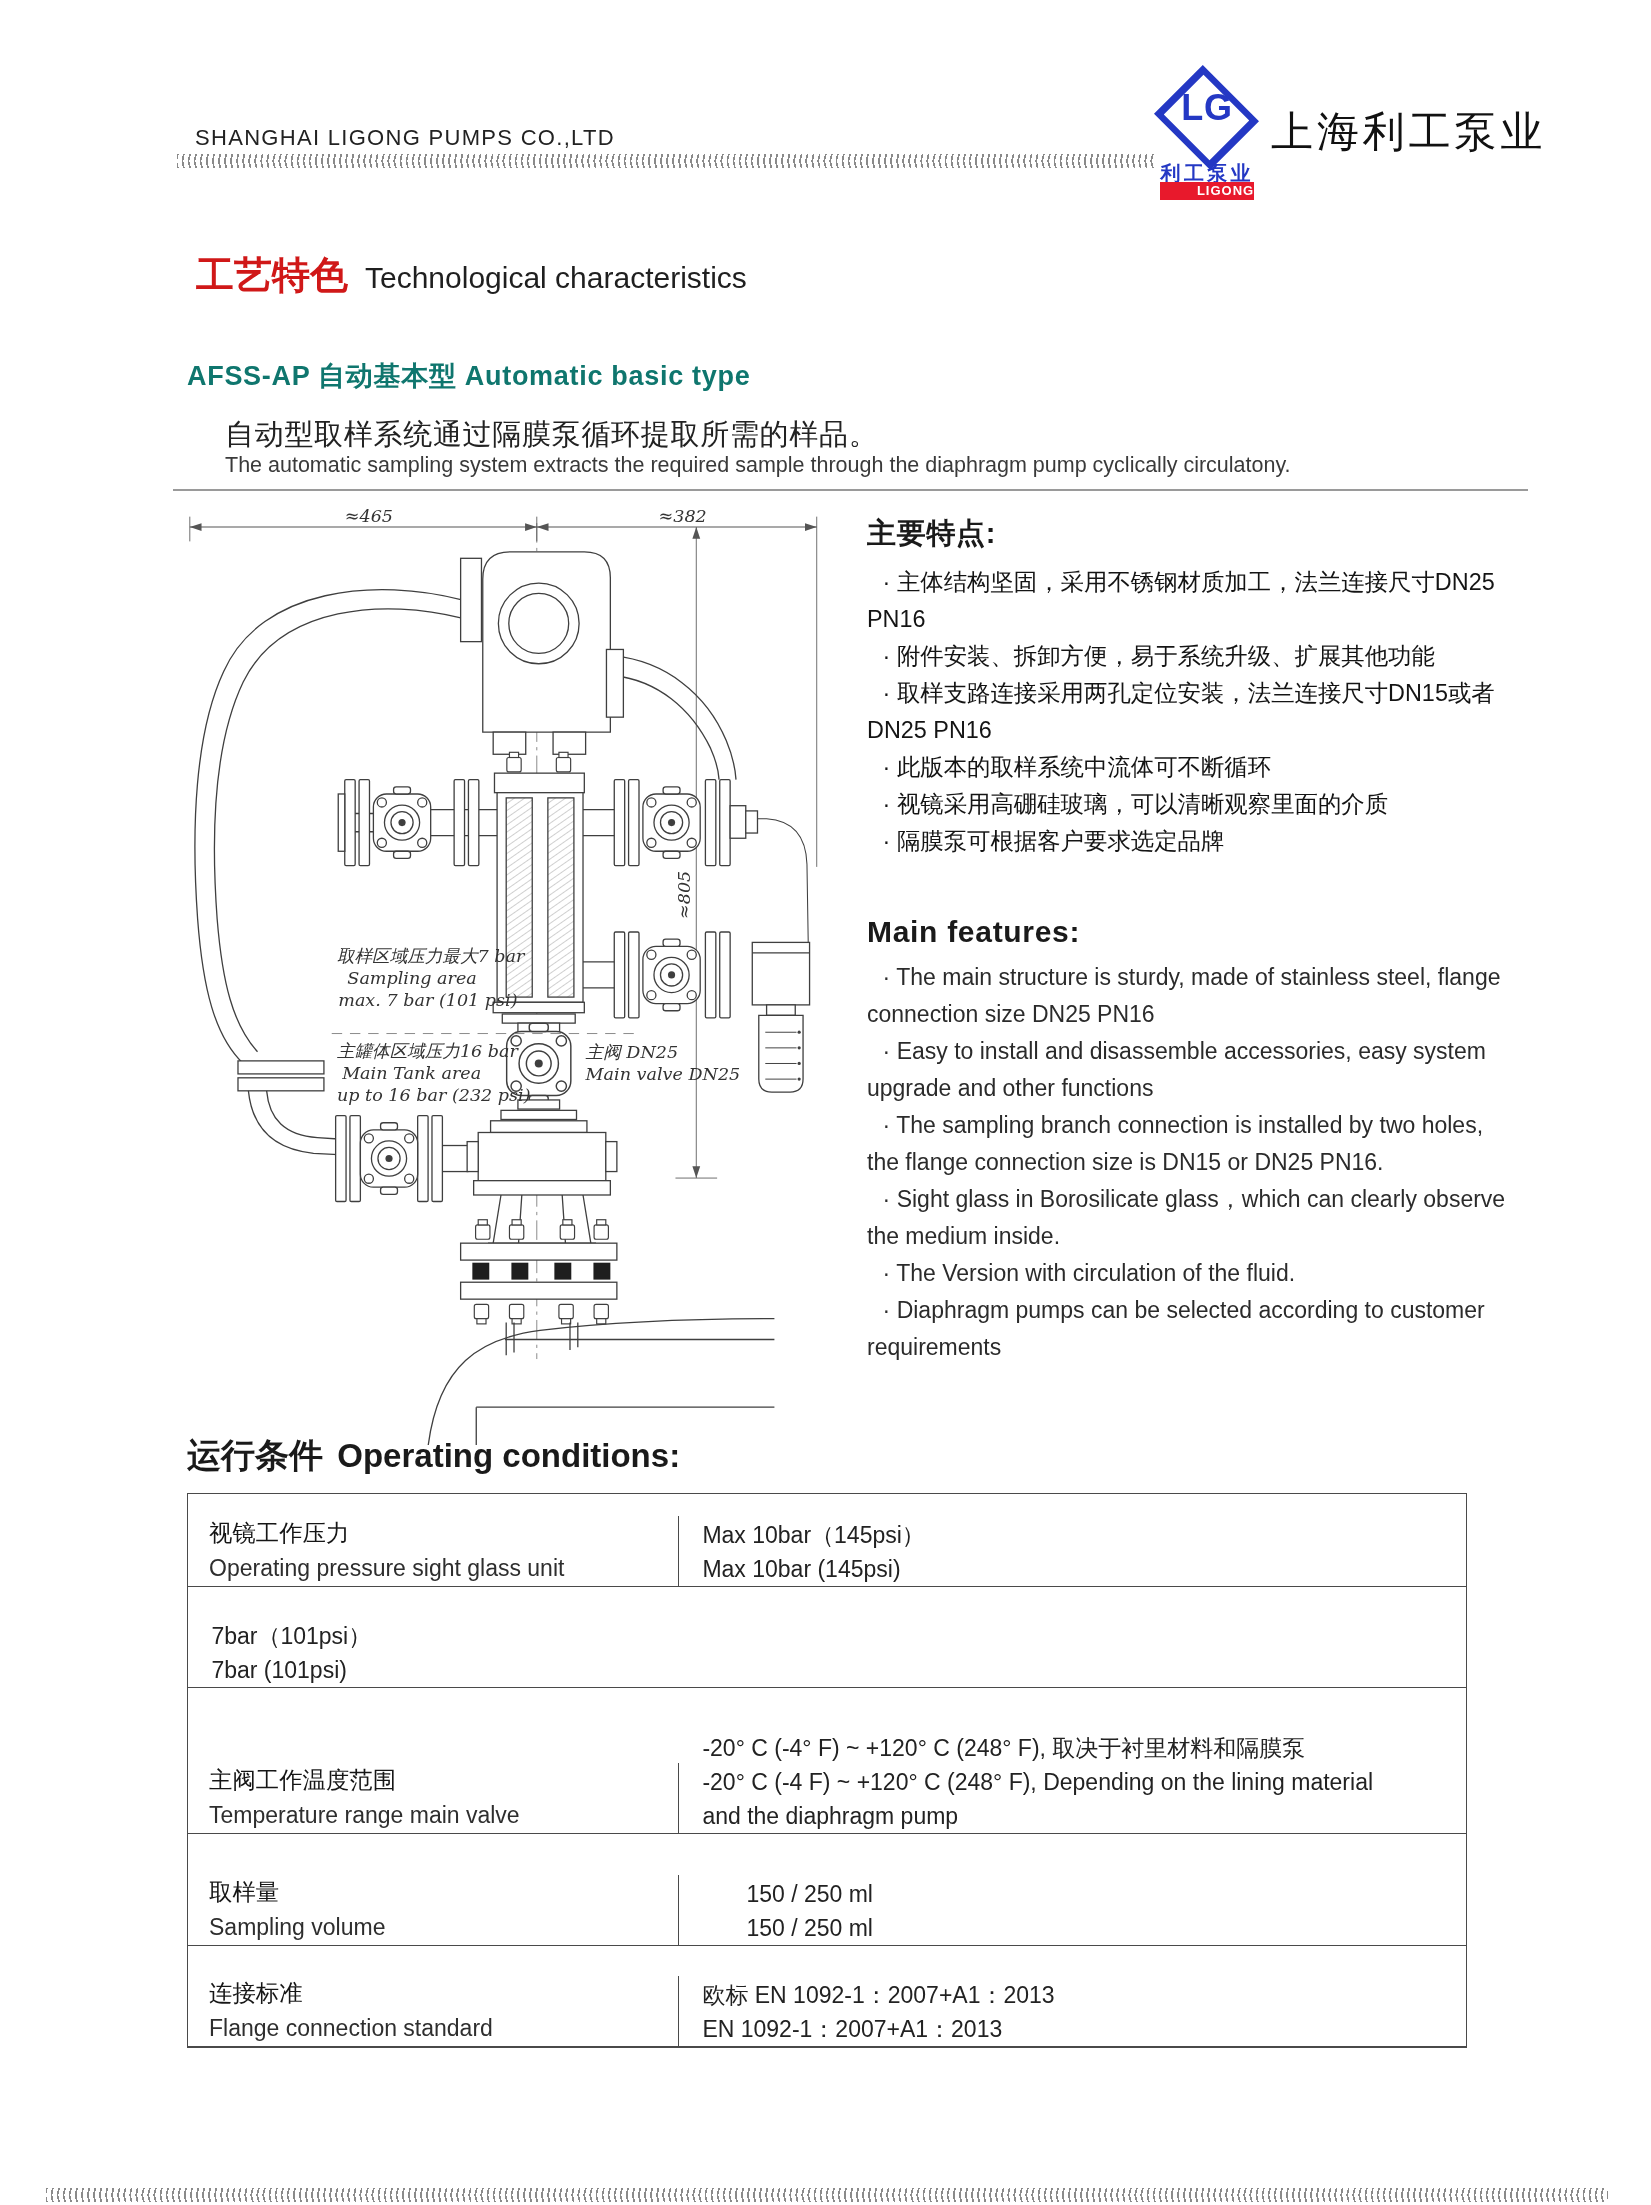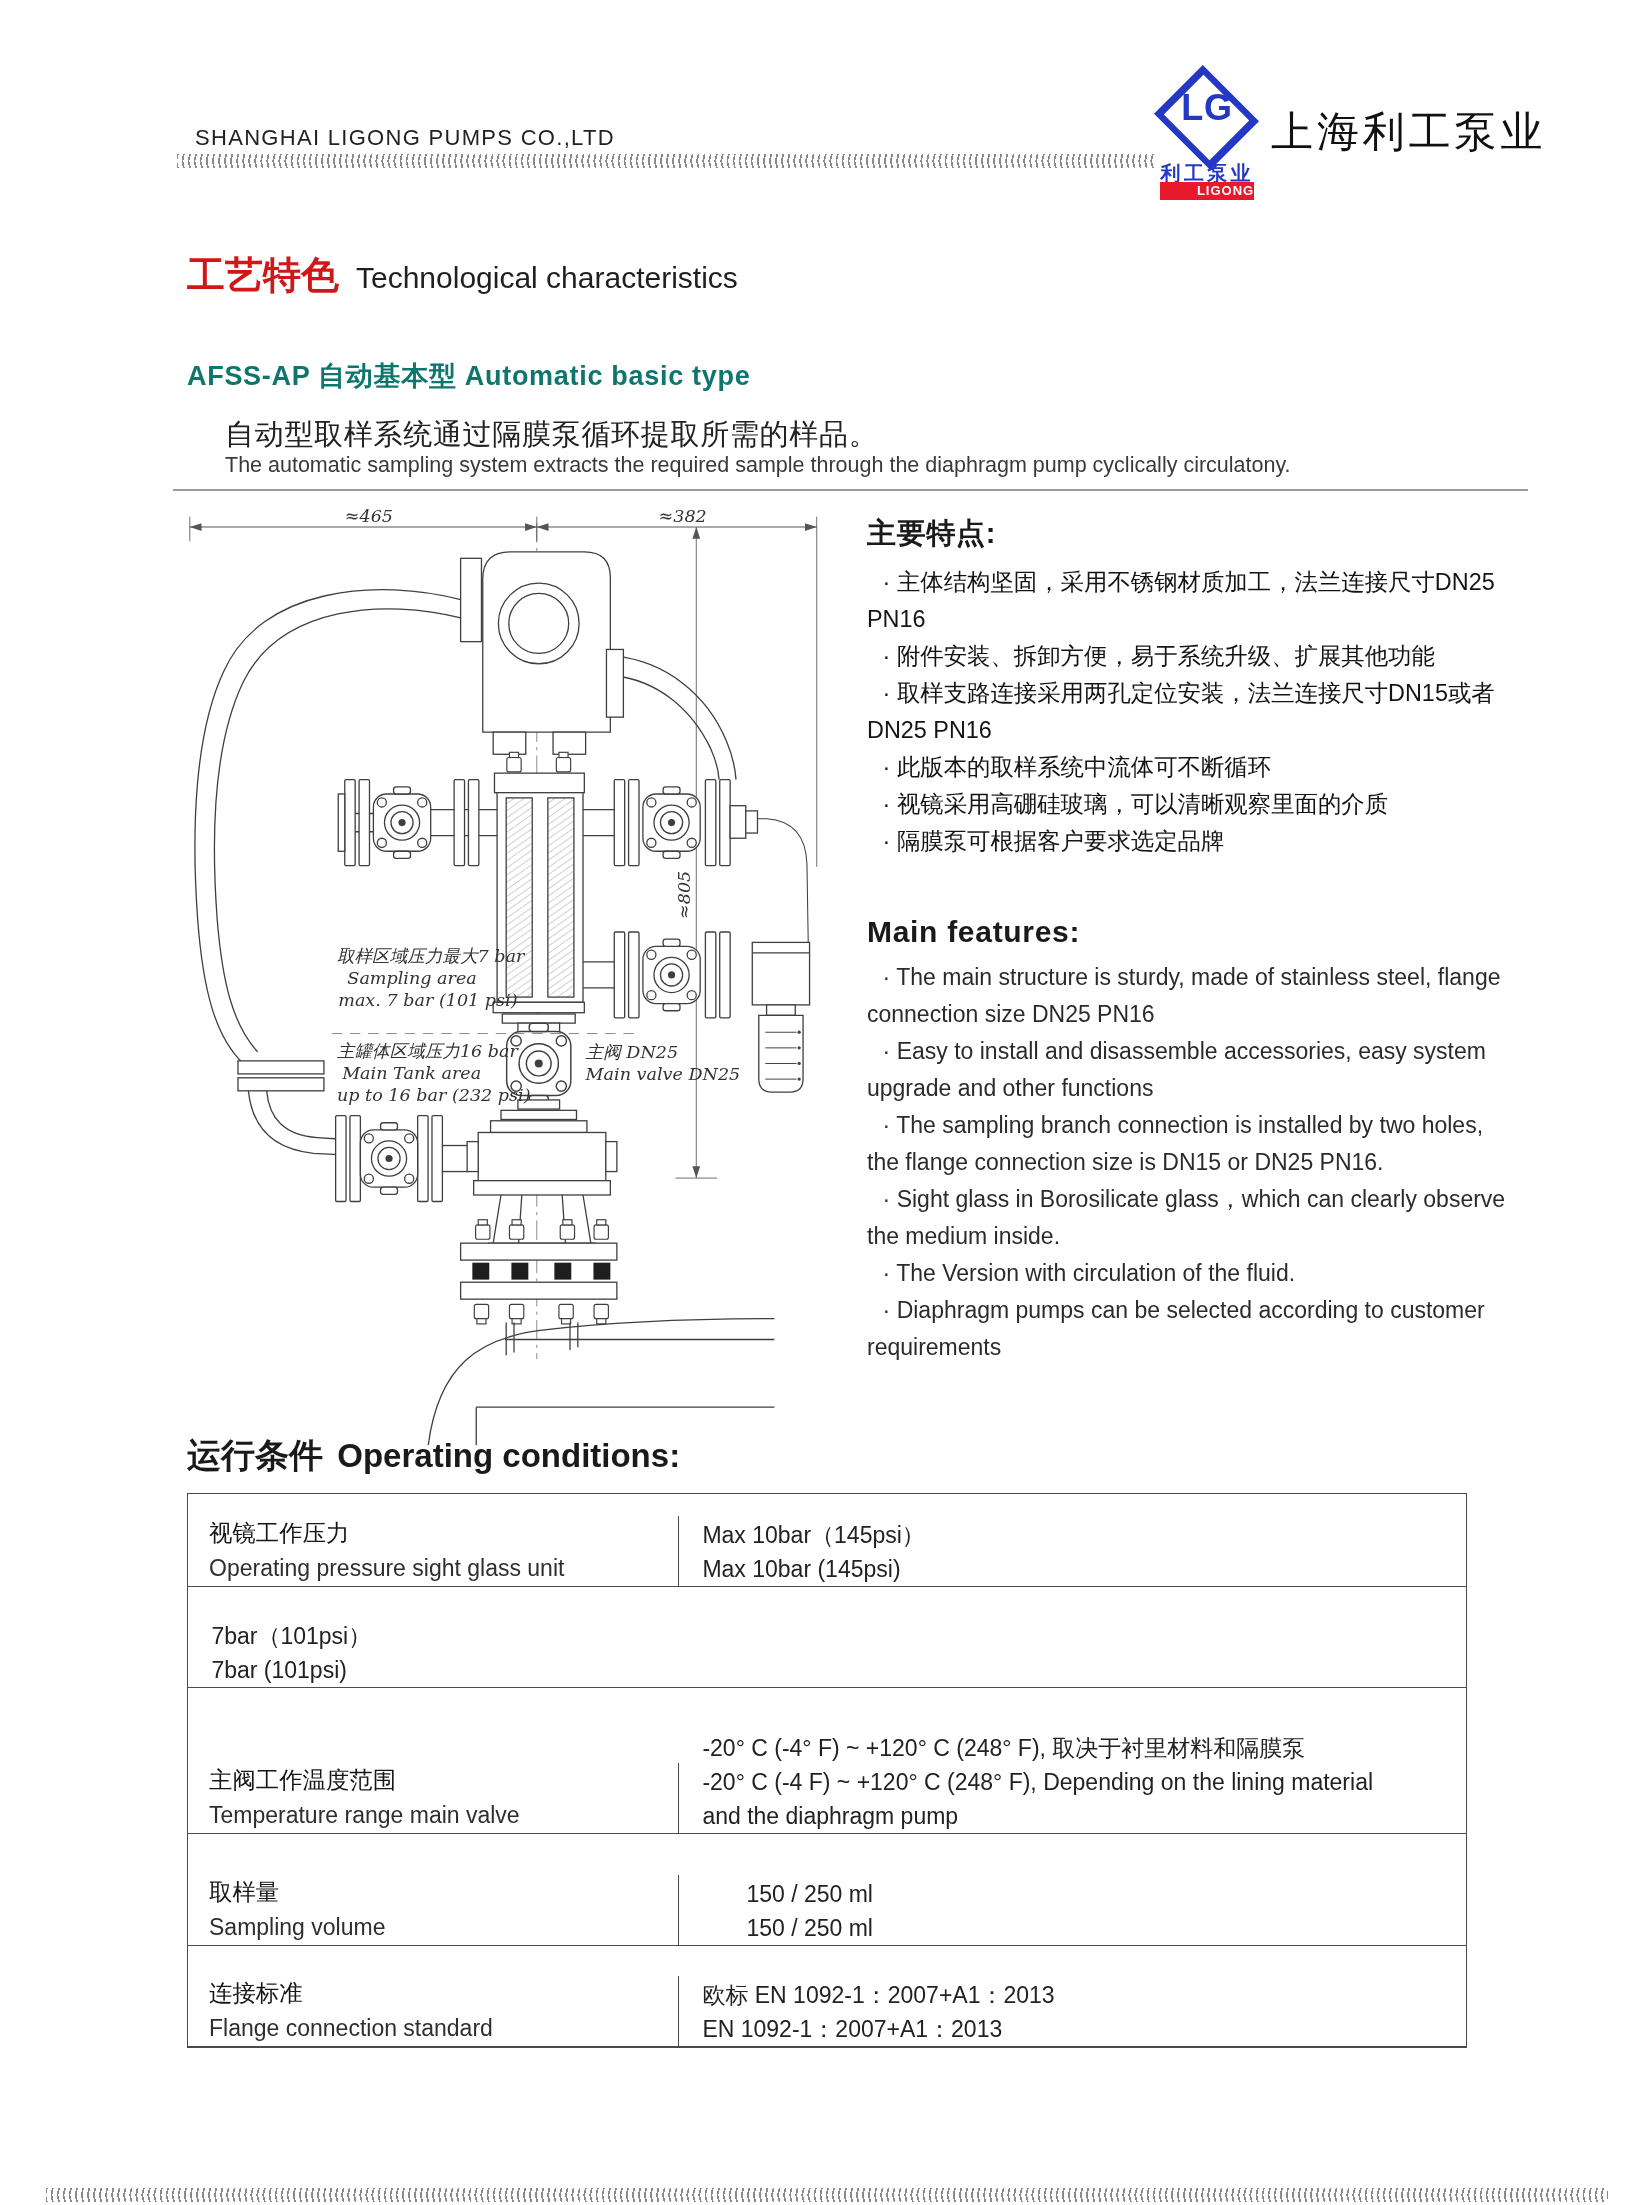--- a/index.html
+++ b/index.html
@@ -19,21 +19,21 @@
            transform:rotate(45deg) scale(1.06,.92);}
   .lg{position:absolute;left:0px;top:14.3px;width:104px;text-align:center;font-size:36px;font-weight:bold;
       color:#2438c4;letter-spacing:0.7px;}
   .logo-cn{position:absolute;left:5.2px;top:87px;width:94px;text-align:center;font-size:20px;font-weight:bold;
       color:#2438c4;letter-spacing:3.3px;white-space:nowrap;}
   .logo-red{position:absolute;left:5.2px;top:109px;width:94px;height:17.6px;line-height:17.6px;text-align:right;
       font-size:13px;font-weight:bold;color:#fff;letter-spacing:1px;}
   .brand-cn{position:absolute;left:116px;top:31px;font-size:42px;color:#111;letter-spacing:3.9px;font-weight:500;white-space:nowrap;}
   
   .sec-title{left:187px;top:250px;display:flex;align-items:baseline;gap:17px;white-space:nowrap;}
-  .sec-title .cn{font-size:38px;font-weight:bold;}
+  .sec-title .cn{font-size:38px;font-weight:bold;margin-left:9px;}
   .sec-title .en{font-size:30px;color:#1f1f1f;font-weight:500;}
   .subsec{left:187px;top:358px;font-size:27px;font-weight:bold;color:#0f766e;letter-spacing:0.7px;white-space:nowrap;}
   .intro-cn{left:225px;top:415px;font-size:29px;color:#222;letter-spacing:0.7px;white-space:nowrap;}
   .intro-en{left:225px;top:453px;font-size:21.5px;color:#3a3a3a;white-space:nowrap;}
   .rule{left:173px;top:489px;width:1355px;height:2px;background:#9a9a9a;}
   
   .feat{width:726px;}
   .feat-cn{left:867px;top:514px;}
   .feat-en{left:867px;top:915px;}
   .feat h3{margin:0 0 10.4px 0;font-size:29px;letter-spacing:0.7px;}

